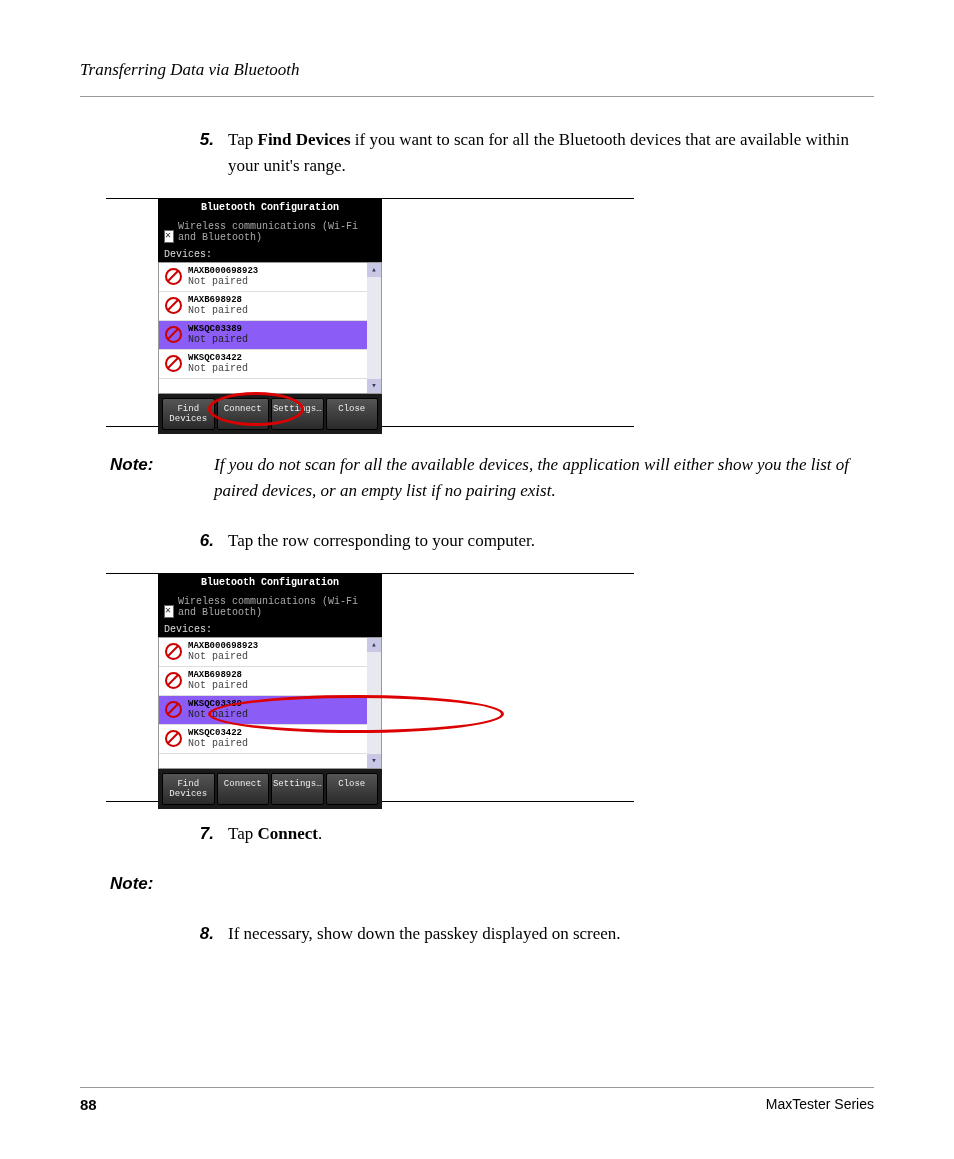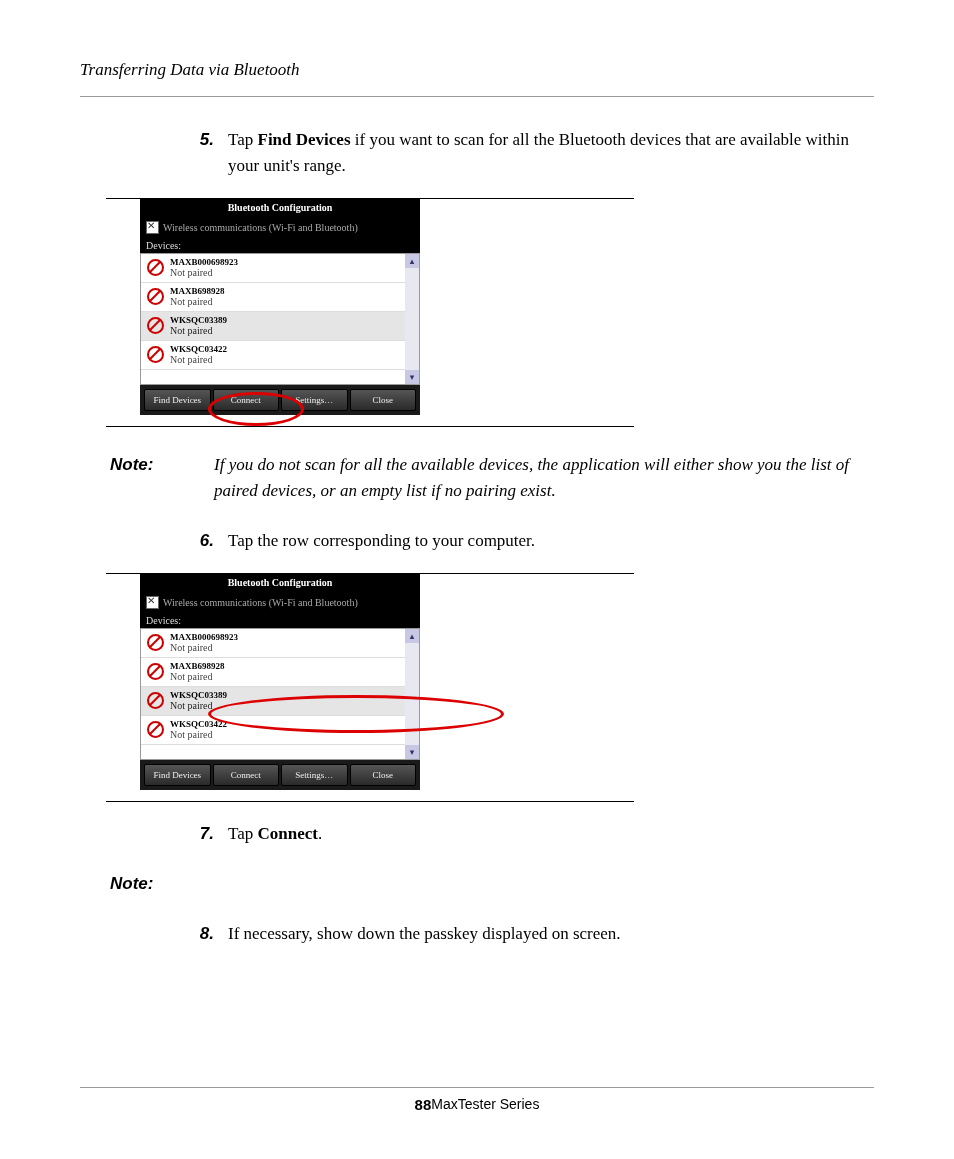--- a/index.html
+++ b/index.html
@@ -10,43 +10,43 @@
 .step-row{display:flex;margin:0 0 18px 100px;line-height:1.55;font-size:17px}
 .step-num{font-weight:bold;font-style:italic;font-family:Arial,sans-serif;width:34px;flex:none;text-align:right;padding-right:14px;color:#000}
 .step-txt{flex:1;padding-right:20px}
 .note-row{display:flex;margin:24px 0 24px 30px;line-height:1.55;font-size:17px}
 .note-label{font-weight:bold;font-style:italic;width:70px;flex:none;font-family:Arial,sans-serif}
 .note-txt{flex:1;font-style:italic;padding-right:20px;margin-left:34px}
 .bold{font-weight:bold}
 .fig-wrap{position:relative;margin:8px 0 18px 0}
 .fig-lines{position:absolute;top:0;left:26px;right:240px;height:1px;border-top:1px solid #000}
 .fig-lines2{position:absolute;bottom:0;left:26px;right:240px;height:1px;border-top:1px solid #000}
-.app{width:280px;margin-left:60px;position:relative;background:#000;font-family:Liberation Serif, serif;font-size:10px;color:#fff}
+.app{width:224px;margin-left:78px;position:relative;background:#000;font-family:Liberation Mono, monospace;font-size:10px;color:#fff}
 .app-title{background:#000;color:#fff;text-align:center;font-weight:bold;padding:4px 0;font-size:10px}
-.app-sub{background:#000;color:#aaa;padding:4px 6px;display:flex;align-items:center;gap:4px}
+.app-sub{background:#000;color:#aaa;padding:4px 6px;display:flex;align-items:flex-end;gap:4px}
 .app-sub .cb{width:11px;height:11px;background:#fff;border:1px solid #666;position:relative;display:inline-block}
 .app-sub .cb::after{content:"✕";position:absolute;left:0;top:-2px;color:#333;font-size:10px}
 .dev-label{background:#000;color:#ddd;padding:2px 6px;font-size:10px}
 .dev-list{background:#fff;border:1px solid #999;position:relative}
 .dev-item{display:flex;align-items:center;padding:4px 6px;border-bottom:1px solid #ddd;color:#000}
-.dev-item.sel{background:#e5e5e5}
+.dev-item.sel{background:#8b5cf6}
 .dev-item .no-icon{width:13px;height:13px;border:2px solid #c00;border-radius:50%;position:relative;margin-right:6px;flex:none}
 .dev-item .no-icon::after{content:"";position:absolute;width:14px;height:2px;background:#c00;transform:rotate(-45deg);left:-1px;top:5px}
 .dev-name{font-weight:bold;font-size:9px;line-height:1}
 .dev-stat{font-size:10px;color:#444}
 .dev-item.sel .dev-stat{color:#222}
 .scroll{position:absolute;right:0;top:0;bottom:0;width:14px;background:#e8e8f0}
 .scroll .up,.scroll .dn{height:14px;background:#c8c8e4;color:#336;text-align:center;font-size:9px;line-height:14px}
 .scroll .dn{position:absolute;bottom:0;width:100%}
 .btn-bar{display:flex;background:#1a1a1a;padding:4px;gap:2px}
 .app-btn{flex:1;background:linear-gradient(#555,#2a2a2a);color:#eee;text-align:center;padding:5px 0;font-size:9px;border:1px solid #000;border-radius:2px}
 .ring{position:absolute;border:3px solid #d00;border-radius:50%/50%;pointer-events:none}
 .footer{position:absolute;bottom:46px;left:80px;right:80px}
 .footer-line{border:none;border-top:1px solid #999;margin:0 0 8px 0}
-.footer-row{display:flex;justify-content:center;font-size:15px}
+.footer-row{display:flex;justify-content:space-between;font-size:15px}
 .pg{font-weight:bold;font-family:Arial,sans-serif}
 .series{font-family:Arial,sans-serif;font-size:14px}
 </style>
 </head>
 <body>
 
 <div class="page">
  <div class="section-title">Transferring Data via Bluetooth</div>
  <hr class="hr-top">
 

